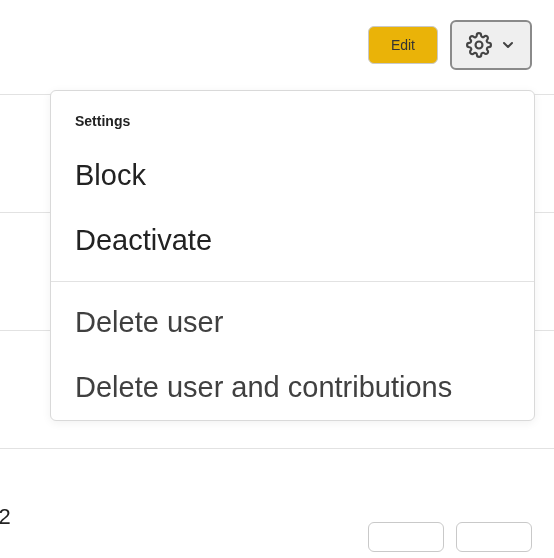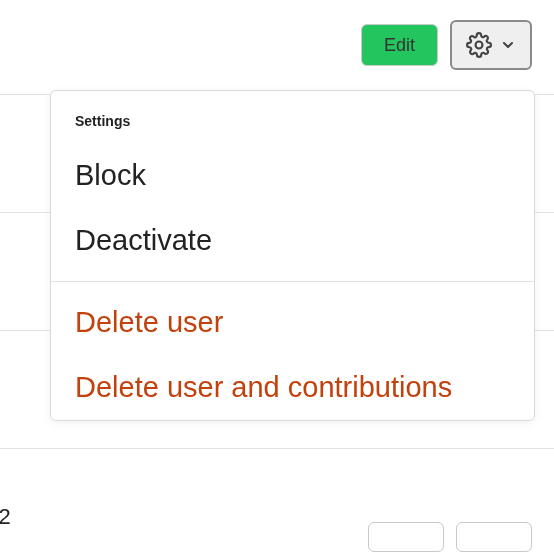--- a/index.html
+++ b/index.html
@@ -17,25 +17,25 @@
     }
     .toolbar {
       position: absolute;
       top: 20px;
       right: 22px;
       display: flex;
       gap: 12px;
       align-items: center;
     }
     .edit-button {
-      background: #22c55e;
+      background: #eab308;
       border: 1px solid #c9c9c9;
       border-radius: 6px;
       padding: 11px 22px;
-      font-size: 18px;
+      font-size: 14px;
       color: #333;
       cursor: pointer;
       line-height: 1;
     }
     .gear-button {
       background: #efefef;
       border: 2px solid #8a8a8a;
       border-radius: 6px;
       padding: 10px 14px;
       display: flex;
@@ -82,21 +82,21 @@
       color: #222;
       padding: 22px 24px 14px 24px;
     }
     .dropdown-item {
       font-size: 29px;
       color: #222;
       padding: 16px 24px;
       cursor: pointer;
     }
     .dropdown-item.danger {
-      color: #c2410c;
+      color: #404040;
     }
     .dropdown-divider {
       border-top: 1px solid #e2e2e2;
       margin: 8px 0 8px 0;
     }
     .bottom-btn-hint {
       position: absolute;
       bottom: 6px;
       right: 22px;
       display: flex;

